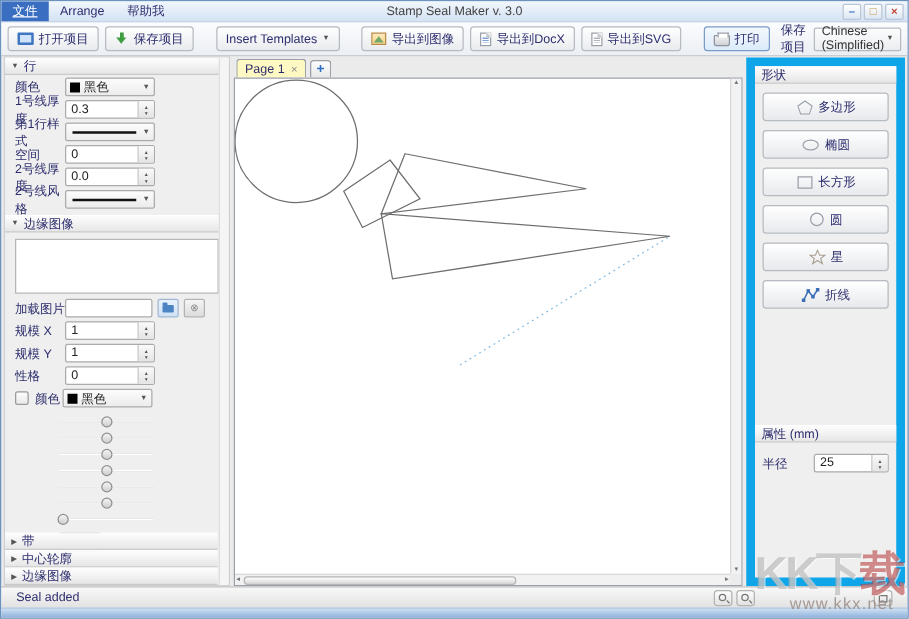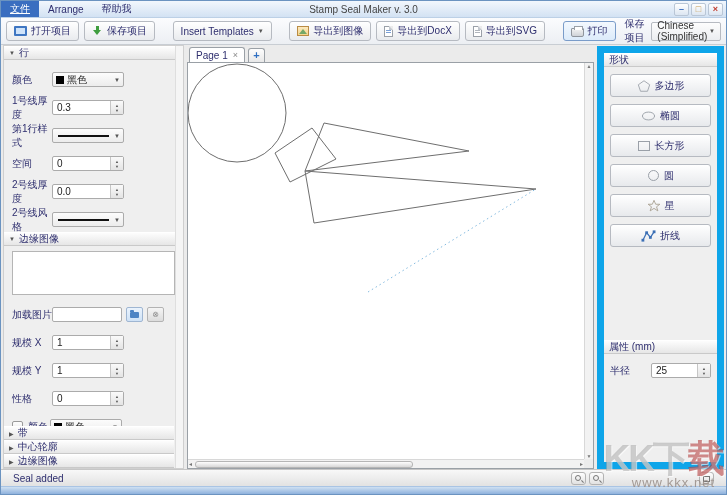--- a/index.html
+++ b/index.html
@@ -40,21 +40,21 @@
   .ic-page.docx:before { content:""; position:absolute; left:1px; top:3px; width:5px; height:4px; background:repeating-linear-gradient(#7aa0d6 0 1px,transparent 1px 2px); }
   .ic-page.svg:before { content:""; position:absolute; left:1px; top:3px; width:5px; height:4px; background:repeating-linear-gradient(#b0b5bc 0 1px,transparent 1px 2px); }
   .ic-print { width:13px; height:9px; border:1px solid #8f959d; border-radius:1px 1px 2px 2px; background:linear-gradient(#f2f2f2,#cfd3d8); margin-top:3px; }
   .ic-print:before { content:""; position:absolute; left:2px; top:-3px; width:7px; height:3px; background:#fff; border:1px solid #9aa0a8; border-bottom:none; }
 
   
   .left-panel { position:absolute; left:2px; top:44px; width:181px; bottom:25px; background:#efefef; border:1px solid #cfcfcf; overflow:hidden; }
   .lp-scroll { position:absolute; right:0; top:0; bottom:0; width:8px; background:#f5f5f5; border-left:1px solid #dedede; }
   .sec-header { height:14px; background:linear-gradient(#fdfdfd,#e6e6e6); border-top:1px solid #fff; border-bottom:1px solid #c9c9c9; color:#2e2e6e; display:flex; align-items:center; padding:0 5px; gap:4px; }
   .sec-arrow { font-size:6px; color:#555; }
-  .lp-row { height:17px; display:flex; align-items:center; padding-left:8px; margin-top:11px; }
+  .lp-row { height:17px; display:flex; align-items:center; padding-left:8px; margin-top:1px; }
   .lp-label { width:40px; flex-shrink:0; color:#2e2e6e; }
   .spin { width:72px; height:15px; border:1px solid #ababab; border-radius:2px; background:#fff; display:flex; align-items:center; }
   .spin-val { flex:1; padding-left:4px; color:#222; }
   .spin-btns { width:13px; height:100%; border-left:1px solid #c6c6c6; background:linear-gradient(#fafafa,#e4e4e4); display:flex; flex-direction:column; align-items:center; justify-content:center; font-size:4px; color:#555; line-height:5px; }
   .dd { width:72px; height:15px; border:1px solid #ababab; border-radius:2px; background:linear-gradient(#fcfcfc,#ececec); display:flex; align-items:center; padding:0 3px; gap:3px; }
   .dd .grow { flex:1; color:#222; }
   .swatch { width:8px; height:8px; background:#000; display:inline-block; }
   .line-preview { flex:1; height:0; border-top:2px solid #111; margin:0 2px; }
   .preview-box { margin:5px 8px 3px 8px; height:44px; background:#fff; border:1px solid #b5b5b5; }
   .file-input { width:70px; height:15px; border:1px solid #ababab; border-radius:2px; background:#fff; }
@@ -65,21 +65,21 @@
   .chk { width:11px; height:11px; border:1px solid #9a9a9a; border-radius:2px; background:linear-gradient(#fdfdfd,#e9e9e9); margin-right:5px; }
   .slider { position:relative; height:13px; margin:0 0 0 43px; width:76px; }
   .slider-track { position:absolute; left:0; right:0; top:6px; height:1px; background:#b9b9b9; border-bottom:1px solid #fff; }
   .slider-thumb { position:absolute; top:2px; width:9px; height:9px; border-radius:50%; background:linear-gradient(#f4f4f4,#cfcfcf); border:1px solid #8f8f8f; }
   .reset-btn { margin:4px 0 4px 43px; width:34px; height:15px; border:1px solid #adadad; border-radius:2px; background:linear-gradient(#fdfdfd,#e6e6e6); color:#333; text-align:center; line-height:13px; }
   .collapsed-wrap { position:absolute; left:0; right:9px; bottom:0; }
 
   
   .canvas-area { position:absolute; left:186px; top:45px; width:407px; bottom:25px; }
   .tabbar { height:16px; display:flex; align-items:flex-end; gap:3px; padding-left:2px; }
-  .tab { height:15px; background:#ffffff; border:1px solid #9aa0a6; border-bottom:none; border-radius:3px 3px 0 0; display:flex; align-items:center; padding:0 6px; gap:5px; color:#2e2e6e; }
+  .tab { height:15px; background:#fef9c3; border:1px solid #9aa0a6; border-bottom:none; border-radius:3px 3px 0 0; display:flex; align-items:center; padding:0 6px; gap:5px; color:#2e2e6e; }
   .tab-close { color:#888; font-size:9px; }
   .add-tab { width:17px; height:14px; border:1px solid #9aa0a6; border-bottom:none; border-radius:3px 3px 0 0; background:linear-gradient(#fdfdfd,#e8e8e8); color:#2f6fc2; font-weight:bold; font-size:11px; text-align:center; line-height:13px; }
   .canvas-frame { position:absolute; left:0; top:16px; right:0; bottom:0; border:1px solid #9aa0a6; background:#fff; }
   .canvas-svg { position:absolute; left:0; top:0; width:389px; height:396px; }
   .vscroll { position:absolute; right:0; top:0; bottom:9px; width:9px; background:#f2f2f2; border-left:1px solid #d8d8d8; display:flex; flex-direction:column; justify-content:space-between; align-items:center; font-size:5px; color:#777; }
   .hscroll { position:absolute; left:0; right:9px; bottom:0; height:9px; background:#f2f2f2; border-top:1px solid #d8d8d8; display:flex; align-items:center; font-size:5px; color:#777; }
   .h-thumb { margin-left:2px; width:55%; height:7px; background:linear-gradient(#fdfdfd,#d8d8d8); border:1px solid #b5b5b5; border-radius:3px; }
   .h-arrow-r { margin-left:auto; }
   .scroll-corner { position:absolute; right:0; bottom:0; width:9px; height:9px; background:#ececec; }
 

